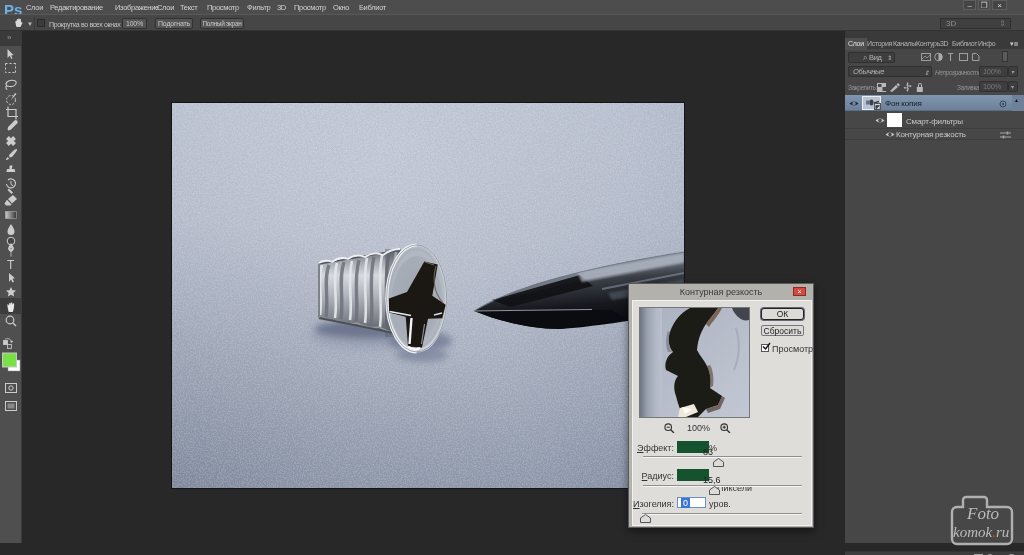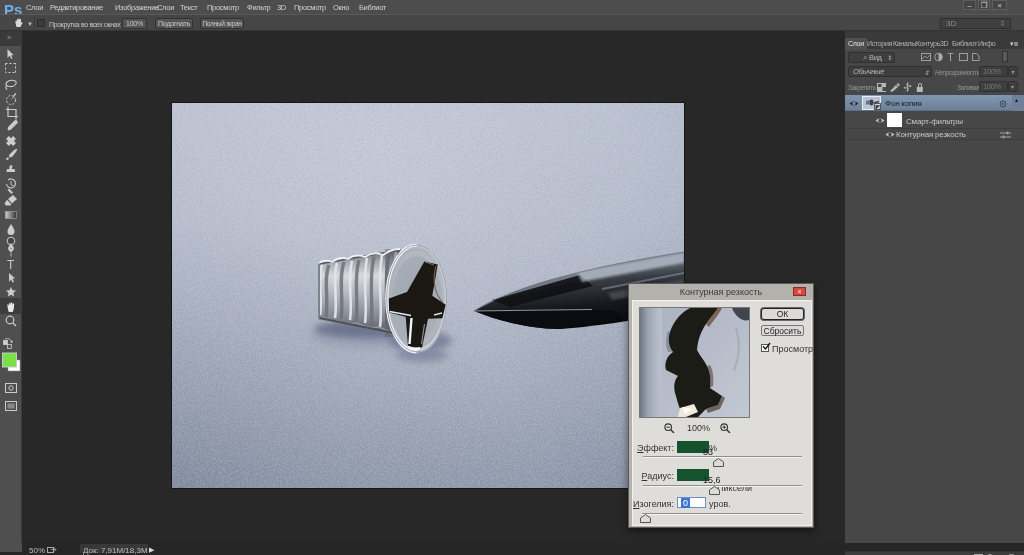--- a/index.html
+++ b/index.html
@@ -299,31 +299,20 @@
         <path d="M249.5,241 L252.5,221" stroke="#aab0b8" stroke-width="1.2" opacity="0.8"></path>
         <path d="M264,163 Q258,185 271,200" stroke="#6e6354" stroke-width="1.2" opacity="0.9"></path>
         <path d="M253,159 L262,162" stroke="#8a7a64" stroke-width="1" opacity="0.8"></path>
         <path d="M262,212 L270,210" stroke="#e6e9ed" stroke-width="1.8" opacity="0.95"></path>
       </g>
     </g>
   </svg>
   </div>
 </div>
 
-<div id="statusbar" class="abs">
-  <div class="tcol"></div>
-  <span style="position:absolute;left:29px;top:3px;">50%</span>
-  <svg style="position:absolute;left:47px;top:3px" width="10" height="7" viewBox="0 0 10 7" fill="none" stroke="#aaa">
-        <rect x="0.5" y="1.5" width="6" height="5"></rect>
-        <path d="M4 3.5 h5 M7 1.5 l2 2 -2 2" stroke-width="0.8"></path>
-      </svg>
-  <div style="position:absolute;left:80px;top:1px;width:68px;height:9px;background:#383838;"></div>
-  <span style="position:absolute;left:83px;top:3px;">Док: 7,91M/18,3M</span>
-  <span style="position:absolute;left:149px;top:2.5px;color:#ddd;font-size:7px">▶</span>
-</div>
 
 <div id="rpanel" class="abs">
   <div id="ptabs">
     <span class="pt active" style="left:0">Слои</span>
     <span class="pt" style="left:22px">История</span>
     <span class="pt" style="left:48px">Каналы</span>
     <span class="pt" style="left:71px">Контурь</span>
     <span class="pt" style="left:95px">3D</span>
     <span class="pt" style="left:107px">Библиот</span>
     <span class="pt" style="left:133px">Инфо</span>
@@ -489,14 +478,21 @@
     <span class="lab" style="left:0;top:198px;width:41px;text-align:right;white-space:nowrap;"><u>И</u>зогелия:</span>
     <div class="fld" style="left:44px;top:196px;width:29px;height:11px;border:1px solid #6f8fc9;padding-left:3px;"><span style="background:#3875d7;color:#fff;padding:0 2px;">0</span></div>
     <span class="lab" style="left:76px;top:198px;">уров.</span>
     <div class="track" style="left:9px;top:212px;width:160px;"></div>
     <svg class="thumb" style="left:7px;top:213px" width="11" height="9" viewBox="0 0 11 9">
           <path d="M5.5 0.5 L10.5 4 L10.5 8.5 L0.5 8.5 L0.5 4 Z" fill="#dcdbd8" stroke="#555"></path>
         </svg>
   </div>
 </div>
 
+<div id="wm" class="abs">
+<svg width="70" height="55" viewBox="0 0 70 55">
+  <path d="M20 4 h18 a3 3 0 0 1 3 3 v7 h20 a5 5 0 0 1 5 5 v27 a5 5 0 0 1 -5 5 h-50 a5 5 0 0 1 -5 -5 v-27 a5 5 0 0 1 5 -5 h6 v-7 a3 3 0 0 1 3 -3 z" fill="none" stroke="#b0b0b0" stroke-width="2.4"></path>
+  <text x="21" y="26" font-family="Liberation Serif" font-style="italic" font-size="17" fill="#bcbcbc">Foto</text>
+  <text x="7" y="44" font-family="Liberation Serif" font-style="italic" font-size="15" fill="#bcbcbc">komok<tspan fill="#b35426">.</tspan>ru</text>
+</svg>
+</div>
 
 </div>
 
 </body></html>

